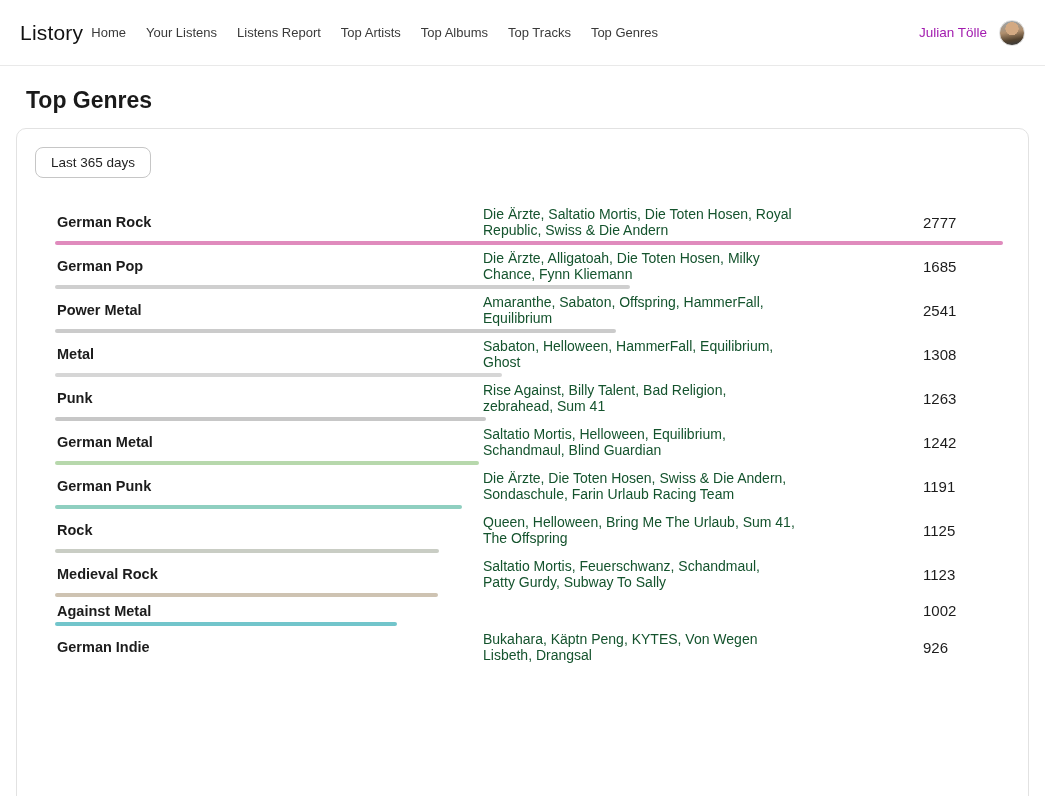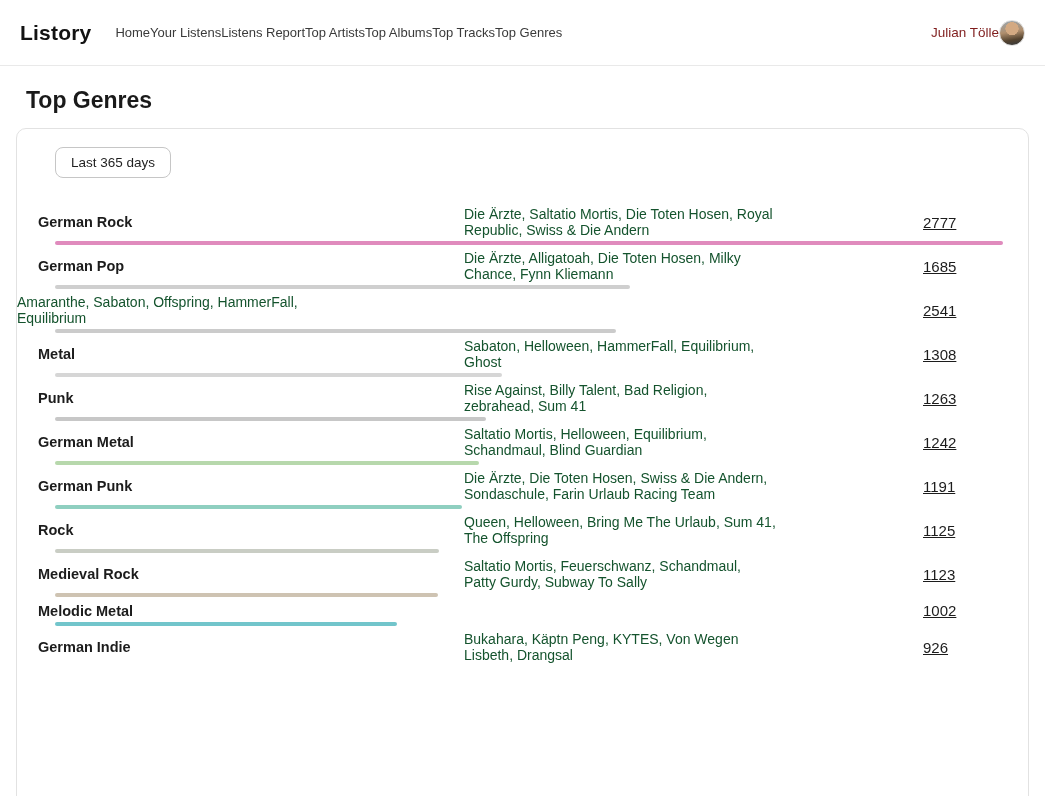--- a/index.html
+++ b/index.html
@@ -14,37 +14,37 @@
   .navbar {
     height:66px;
     display:flex;
     align-items:center;
     padding:0 20px;
     border-bottom:1px solid #e9e9e9;
     background:#fff;
   }
   .brand {
     font-size:21px;
-    font-weight:700;
+    font-weight:400;
     color:#121212;
-    margin-right:24px;
+    margin-right:8px;
     text-decoration:none;
     letter-spacing:.2px;
     cursor:pointer;
   }
-  .nav-links { display:flex; align-items:center; }
+  .nav-links { display:flex; align-items:center; gap:20px; }
   .nav-item {
     font-size:13px;
     color:#3a3a3a;
     text-decoration:none;
     cursor:pointer;
     white-space:nowrap;
   }
   .nav-spacer { flex:1; }
-  .user-name { font-size:13.5px; color:#7f1d1d; margin-right:0;text-align:center; }
+  .user-name { font-size:13.5px; color:#a21caf; margin-right:12px;text-align:center; }
   .avatar {
     width:26px; height:26px;
     border-radius:50%;
     background:
       radial-gradient(circle at 50% 32%, #d3a982 0 32%, rgba(0,0,0,0) 33%),
       linear-gradient(170deg, #9aa7b0 0%, #b08f6e 45%, #54432f 75%, #33373d 100%);
     border:1px solid #e0e0e0;
     cursor:pointer;
     flex:0 0 auto;
   }
@@ -78,54 +78,52 @@
     display:inline-block;
     margin-top:4px;
     padding:7px 15px;
     border:1px solid #c6c6c6;
     border-radius:8px;
     background:#fff;
     font-family:"Liberation Sans", sans-serif;
     font-size:13.5px;
     color:#1f1f1f;
     cursor:pointer;
-    margin-left:20px;
   }
 
   
   .genre-table { margin-top:23px; }
   .genre-row {
     position:relative;
     display:flex;
     align-items:center;
     padding:5px 0 7px 0;
   }
   .genre-name {
-    margin-left:21px;
+    margin-left:40px;
     width:426px;
     font-size:14.5px;
     font-weight:700;
     color:#1c1c1c;
     flex:0 0 auto;
   }
   .genre-artists {
     width:312px;
     font-size:14px;
     line-height:16px;
     color:#14532d;
     flex:0 0 auto;
   }
   .genre-count {
     margin-left:auto;
     margin-right:43px;
     width:62px;
     font-size:15px;
     color:#1c1c1c;
     flex:0 0 auto;
-    text-decoration:underline;
   }
   .genre-bar-track {
     position:absolute;
     left:38px;
     right:25px;
     bottom:0;
     height:4px;
   }
   .genre-bar {
     height:100%;
@@ -172,20 +170,21 @@
   <div class="genre-row">
     <div class="genre-name">German Pop</div>
     <div class="genre-artists">Die Ärzte, Alligatoah, Die Toten Hosen, Milky Chance, Fynn Kliemann</div>
     <div class="genre-count">1685</div>
     <div class="genre-bar-track">
       <div class="genre-bar" style="width: 60.7%; background: rgb(207, 207, 207);"></div>
     </div>
   </div>
 
   <div class="genre-row">
+    <div class="genre-name">Power Metal</div>
     <div class="genre-artists">Amaranthe, Sabaton, Offspring, HammerFall, Equilibrium</div>
     <div class="genre-count">2541</div>
     <div class="genre-bar-track">
       <div class="genre-bar" style="width: 59.2%; background: rgb(203, 203, 203);"></div>
     </div>
   </div>
 
   <div class="genre-row">
     <div class="genre-name">Metal</div>
     <div class="genre-artists">Sabaton, Helloween, HammerFall, Equilibrium, Ghost</div>
@@ -234,21 +233,21 @@
   <div class="genre-row">
     <div class="genre-name">Medieval Rock</div>
     <div class="genre-artists">Saltatio Mortis, Feuerschwanz, Schandmaul, Patty Gurdy, Subway To Sally</div>
     <div class="genre-count">1123</div>
     <div class="genre-bar-track">
       <div class="genre-bar" style="width: 40.4%; background: rgb(206, 195, 178);"></div>
     </div>
   </div>
 
   <div class="genre-row">
-    <div class="genre-name">Melodic Metal</div>
+    <div class="genre-name">Against Metal</div>
     <div class="genre-count">1002</div>
     <div class="genre-bar-track">
       <div class="genre-bar" style="width: 36.1%; background: rgb(114, 197, 203);"></div>
     </div>
   </div>
 
   <div class="genre-row">
     <div class="genre-name">German Indie</div>
     <div class="genre-artists">Bukahara, Käptn Peng, KYTES, Von Wegen Lisbeth, Drangsal</div>
     <div class="genre-count">926</div>

